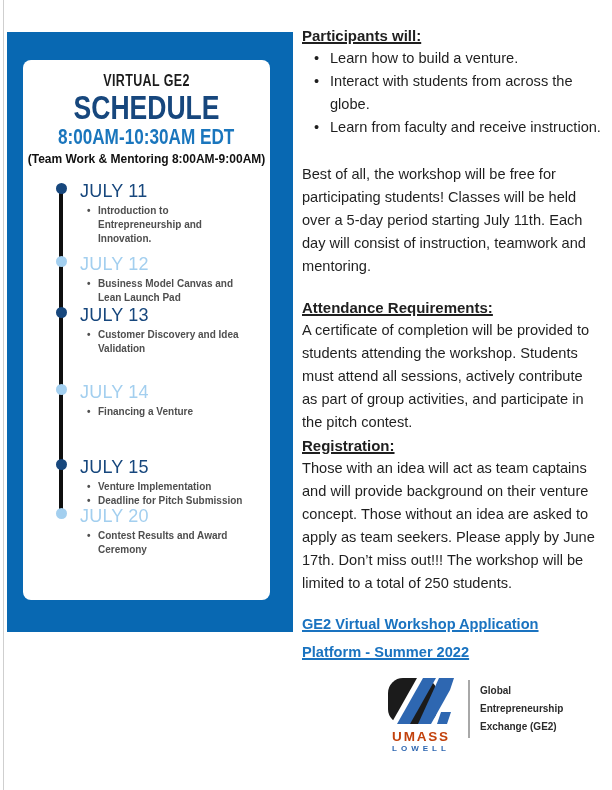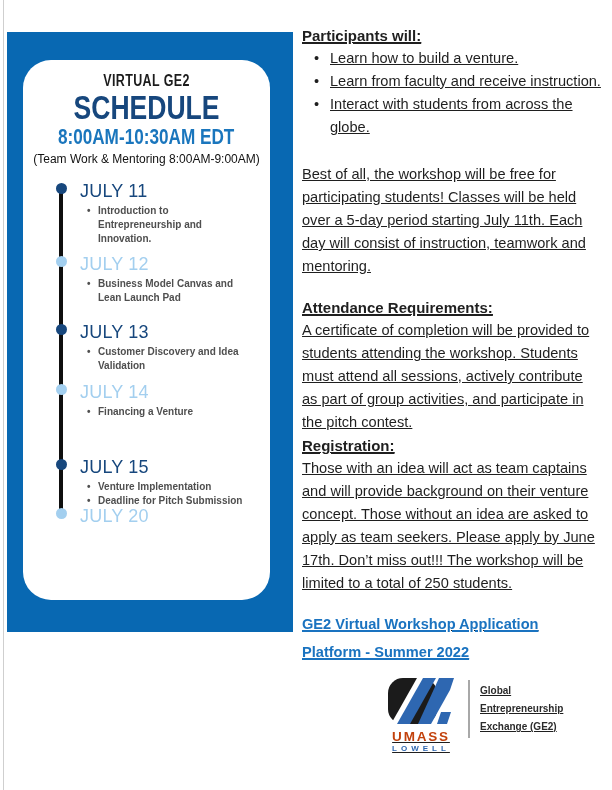--- a/index.html
+++ b/index.html
@@ -11,48 +11,48 @@
   }
   .edge-line { position:absolute; left:3px; top:0; bottom:0; width:1px; background:#cfcfcf; }
 
   
   .blue-card {
     position:absolute; left:7px; top:32px; width:286px; height:600px;
     background:var(--card-blue,#0868b2);
   }
   .white-card {
     position:absolute; left:16px; top:28px; width:247px; height:540px;
-    background:#ffffff; border-radius:28px;
+    background:#ffffff; border-radius:8px;
   }
   .card-header { text-align:center; padding-top:11px; }
   .cond { display:inline-block; transform:scaleX(0.78); transform-origin:center; white-space:nowrap; font-weight:800; }
   .t-top   { font-size:16px; line-height:19px; color:#1c1c1c; letter-spacing:0.5px; }
   .t-main  { font-size:34px; line-height:34px; color:var(--navy,#1b4779); }
   .t-time  { font-size:22px; line-height:25px; color:var(--time-blue,#1a76bd); }
-  .t-sub   { font-size:12px; line-height:15px; font-weight:400; color:#111; margin-top:3px; white-space:nowrap; }
+  .t-sub   { font-size:12px; line-height:15px; font-weight:700; color:#111; margin-top:3px; white-space:nowrap; }
 
   .timeline-line {
     position:absolute; left:36px; top:129px; width:4px; height:325px;
     background:#0f0f0f; border-radius:2px;
   }
   .t-entry { position:absolute; left:57px; width:182px; }
   .t-dot {
     position:absolute; left:-24px; top:3px; width:11px; height:11px; border-radius:50%;
   }
   .tone-dark  .t-dot { background:var(--navy,#17477d); }
   .tone-light .t-dot { background:var(--light-blue,#a5d3f2); }
   .t-date { font-size:18px; line-height:22px; font-weight:400; letter-spacing:0.2px; }
   .tone-dark  .t-date { color:var(--navy,#17477d); }
   .tone-light .t-date { color:var(--light-blue,#a3cfef); }
   .t-items { margin-top:2px; margin-left:18px; }
   .t-item { position:relative; font-size:10px; line-height:14px; font-weight:700; color:#4f4f4f; }
   .t-item::before { content:"•"; position:absolute; left:-11px; top:0; color:#4f4f4f; }
 
   
-  .rc { position:absolute; left:302px; top:24px; width:310px; color:#1f1f1f; font-size:14.6px;text-decoration:underline; }
+  .rc { position:absolute; left:302px; top:24px; width:310px; color:#1f1f1f; font-size:14.6px; }
   .rc .ln { line-height:23px; white-space:nowrap; }
   .rc-heading { font-size:15px; font-weight:700; line-height:23px; }
   .rc-heading span { text-decoration:underline; text-decoration-thickness:2px; }
   .rc-bullet { position:relative; margin-left:28px; }
   .rc-bullet::before { content:"•"; position:absolute; left:-16px; top:0; line-height:23px; color:#1f1f1f; }
   .rc-sec-intro { margin-top:24px; }
   .rc-sec-att   { margin-top:18px; }
   .rc-sec-reg   { }
   .rc-link { margin-top:15px; font-weight:700; color:var(--link-blue,#1a73c0); }
   .rc-link .ln { line-height:28px; text-decoration:underline; text-decoration-thickness:2px; cursor:pointer; }
@@ -99,21 +99,21 @@
         <div class="t-dot"></div>
         <div class="t-date">JULY 12</div>
         <div class="t-items">
           <div class="t-item">
             <div>Business Model Canvas and</div>
             <div>Lean Launch Pad</div>
           </div>
         </div>
       </div>
 
-      <div class="t-entry tone-dark" style="top:261px">
+      <div class="t-entry tone-dark" style="top:244px">
         <div class="t-dot"></div>
         <div class="t-date">JULY 13</div>
         <div class="t-items">
           <div class="t-item">
             <div>Customer Discovery and Idea</div>
             <div>Validation</div>
           </div>
         </div>
       </div>
 
@@ -136,38 +136,44 @@
           </div>
           <div class="t-item">
             <div>Deadline for Pitch Submission</div>
           </div>
         </div>
       </div>
 
       <div class="t-entry tone-light" style="top:445px">
         <div class="t-dot"></div>
         <div class="t-date">JULY 20</div>
+        <div class="t-items">
+          <div class="t-item">
+            <div>Contest Results and Award</div>
+            <div>Ceremony</div>
+          </div>
+        </div>
       </div>
 
     </div>
   </div>
 
   <div class="rc">
 
     <div>
       <div class="rc-heading"><span>Participants will:</span></div>
       <div class="rc-bullet">
         <div class="ln">Learn how to build a venture.</div>
       </div>
       <div class="rc-bullet">
-        <div class="ln">Learn from faculty and receive instruction.</div>
-      </div>
-      <div class="rc-bullet">
         <div class="ln">Interact with students from across the</div>
         <div class="ln">globe.</div>
+      </div>
+      <div class="rc-bullet">
+        <div class="ln">Learn from faculty and receive instruction.</div>
       </div>
     </div>
 
     <div class="rc-sec-intro">
       <div class="ln">Best of all, the workshop will be free for</div>
       <div class="ln">participating students! Classes will be held</div>
       <div class="ln">over a 5-day period starting July 11th. Each</div>
       <div class="ln">day will consist of instruction, teamwork and</div>
       <div class="ln">mentoring.</div>
     </div>

